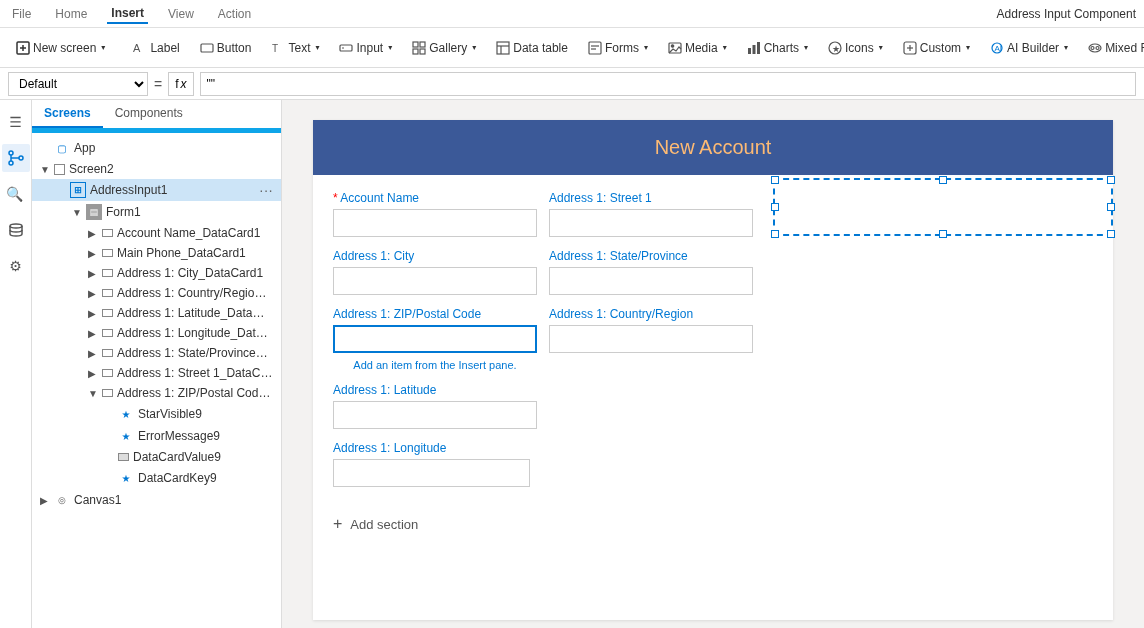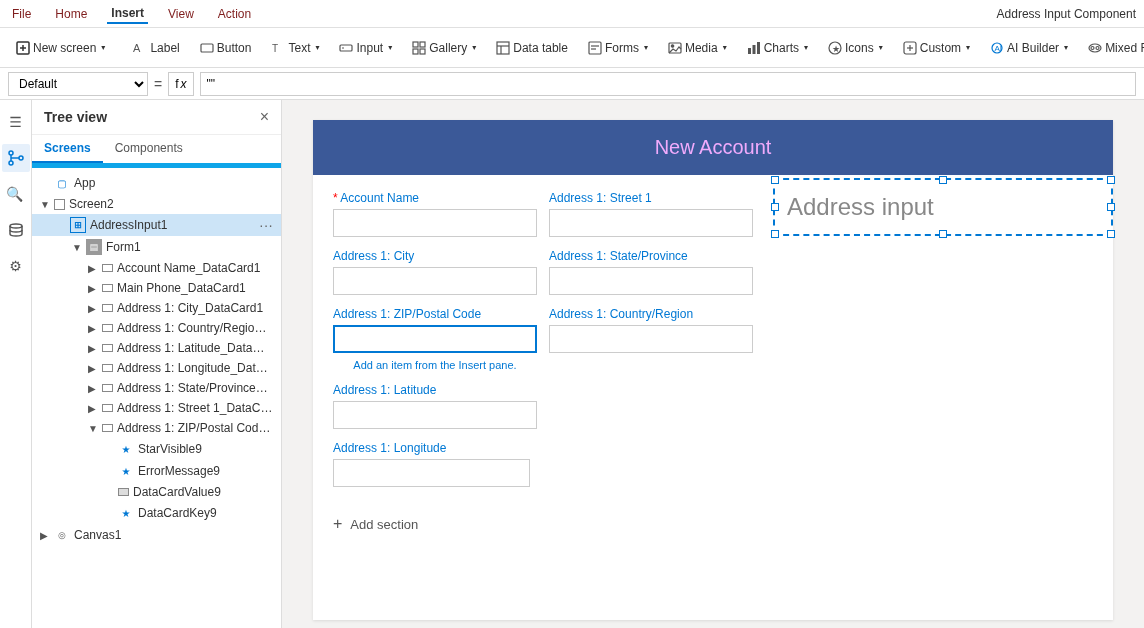--- a/index.html
+++ b/index.html
@@ -1,20 +1,20 @@
 <!DOCTYPE html>
 <html><head>
   <meta charset="utf-8">
   <style>
     * { box-sizing: border-box; margin: 0; padding: 0; }
     body { font-family: 'Segoe UI', Arial, sans-serif; font-size: 12px; background: #f3f2f1; overflow: hidden; width: 1144px; height: 628px; }
 
     
     .menu-bar { display: flex; align-items: center; height: 28px; background: #fff; border-bottom: 1px solid #e0e0e0; padding: 0 8px; gap: 16px; }
-    .menu-item { font-size: 12px; color: #7f1d1d; cursor: pointer; padding: 2px 4px; }
+    .menu-item { font-size: 12px; color: #737373; cursor: pointer; padding: 2px 4px; }
     .menu-item.active { color: #333; font-weight: 400; }
     .title-right { margin-left: auto; font-size: 12px; color: #333; }
 
     
     .toolbar { display: flex; align-items: center; height: 40px; background: #fff; border-bottom: 1px solid #ddd; padding: 0 8px; gap: 4px; }
     .toolbar-btn { display: flex; align-items: center; gap: 3px; padding: 4px 8px; font-size: 12px; color: #333; cursor: pointer; border-radius: 2px; white-space: nowrap; border: none; background: transparent; }
     .toolbar-btn svg { width: 14px; height: 14px; }
     .toolbar-sep { width: 1px; height: 24px; background: #ddd; margin: 0 2px; }
     .toolbar-btn .chevron { font-size: 8px; margin-left: 2px; }
 
@@ -51,21 +51,21 @@
     .tree-label { flex: 1; white-space: nowrap; overflow: hidden; text-overflow: ellipsis; }
     .tree-more { font-size: 14px; color: #666; margin-left: auto; }
     .icon-component { color: #0078d4; font-size: 10px; font-weight: bold; }
 
     
     .canvas-area { flex: 1; background: #f3f2f1; overflow: auto; padding: 20px; position: relative; }
 
     
     .form-canvas { background: #fff; width: 800px; min-height: 500px; margin: 0 auto; box-shadow: 0 1px 3px rgba(0,0,0,0.1); position: relative; }
     .form-header { background: #3b5998; padding: 16px 20px; text-align: center; }
-    .form-header-title { color: #f0abfc; font-size: 20px; font-weight: 400; }
+    .form-header-title { color: #fdba74; font-size: 20px; font-weight: 400; }
     .form-body { padding: 16px 20px; display: grid; grid-template-columns: 1fr 1fr; gap: 12px; }
 
     .form-field { display: flex; flex-direction: column; gap: 4px; }
     .form-field-full { grid-column: 1 / -1; }
     .field-label { font-size: 12px; color: #0078d4; font-weight: 400; }
     .field-label.required::before { content: '* '; color: red; }
     .field-input { border: 1px solid #ccc; padding: 6px 8px; font-size: 12px; height: 28px; background: #fff; }
     .field-input.active { border-color: #0078d4; border-width: 2px; }
 
     
@@ -252,24 +252,20 @@
       <svg viewBox="0 0 16 16" width="16" height="16" fill="none" stroke="#555" stroke-width="1.5">
           <ellipse cx="8" cy="4" rx="6" ry="2"></ellipse>
           <path d="M2 4v4c0 1.1 2.7 2 6 2s6-.9 6-2V4"></path>
           <path d="M2 8v4c0 1.1 2.7 2 6 2s6-.9 6-2V8"></path>
         </svg>
     </div>
     <div class="left-icon">⚙</div>
   </div>
 
   <div class="sidebar">
-    <div class="sidebar-header">
-      <span class="sidebar-title">Tree view</span>
-      <span class="sidebar-close">×</span>
-    </div>
     <div class="sidebar-tabs">
       <div class="sidebar-tab active">Screens</div>
       <div class="sidebar-tab">Components</div>
     </div>
     <div class="sidebar-content">
 
       <div class="tree-item">
         <span class="tree-chevron"></span>
         <span class="tree-icon" style="font-size:10px;color:#0078d4;">▢</span>
         <span class="tree-label">App</span>
@@ -380,21 +376,20 @@
 
       <div class="address-input-overlay" style="position:absolute; top:58px; right:0; width:340px; height:58px;">
         <div class="selection-handle handle-tl"></div>
         <div class="selection-handle handle-tm"></div>
         <div class="selection-handle handle-tr"></div>
         <div class="selection-handle handle-ml"></div>
         <div class="selection-handle handle-mr"></div>
         <div class="selection-handle handle-bl"></div>
         <div class="selection-handle handle-bm"></div>
         <div class="selection-handle handle-br"></div>
-        <span class="address-input-text">Address input</span>
       </div>
 
       <div class="form-body" style="padding-right: 360px;">
 
         <div class="form-field">
           <span class="field-label required">Account Name</span>
           <input class="field-input" type="text" style="">
         </div>
 
 

